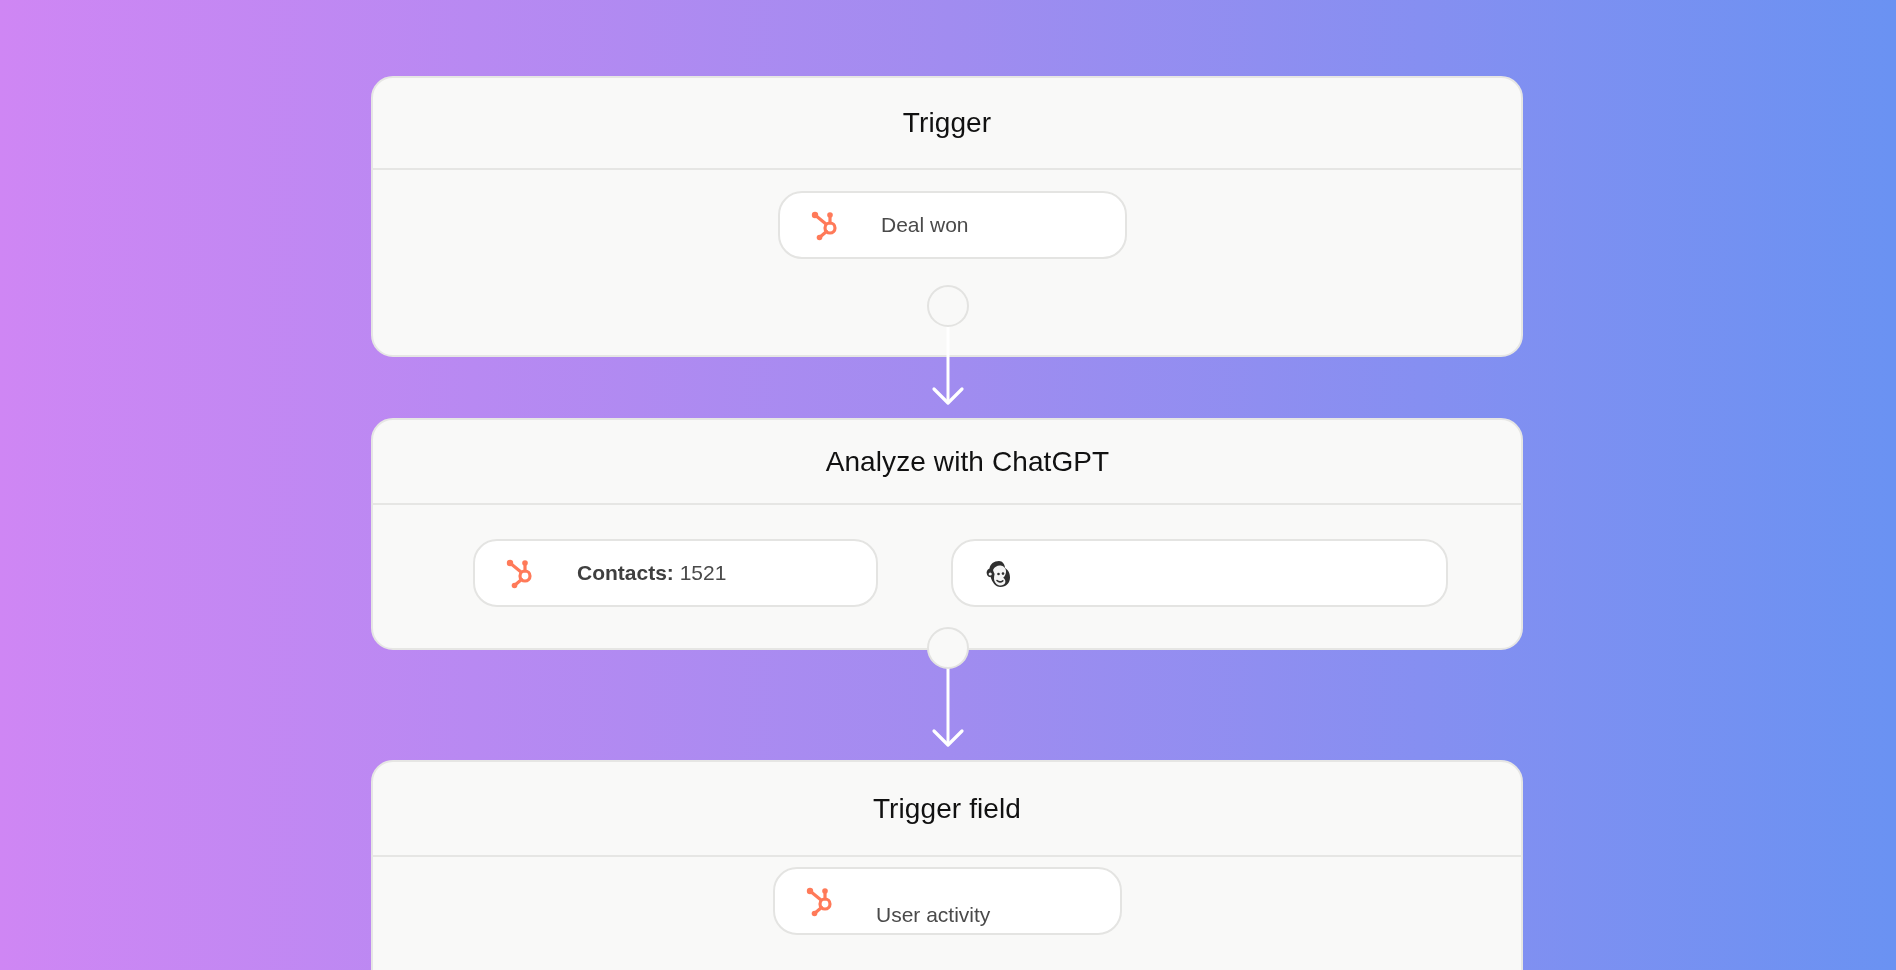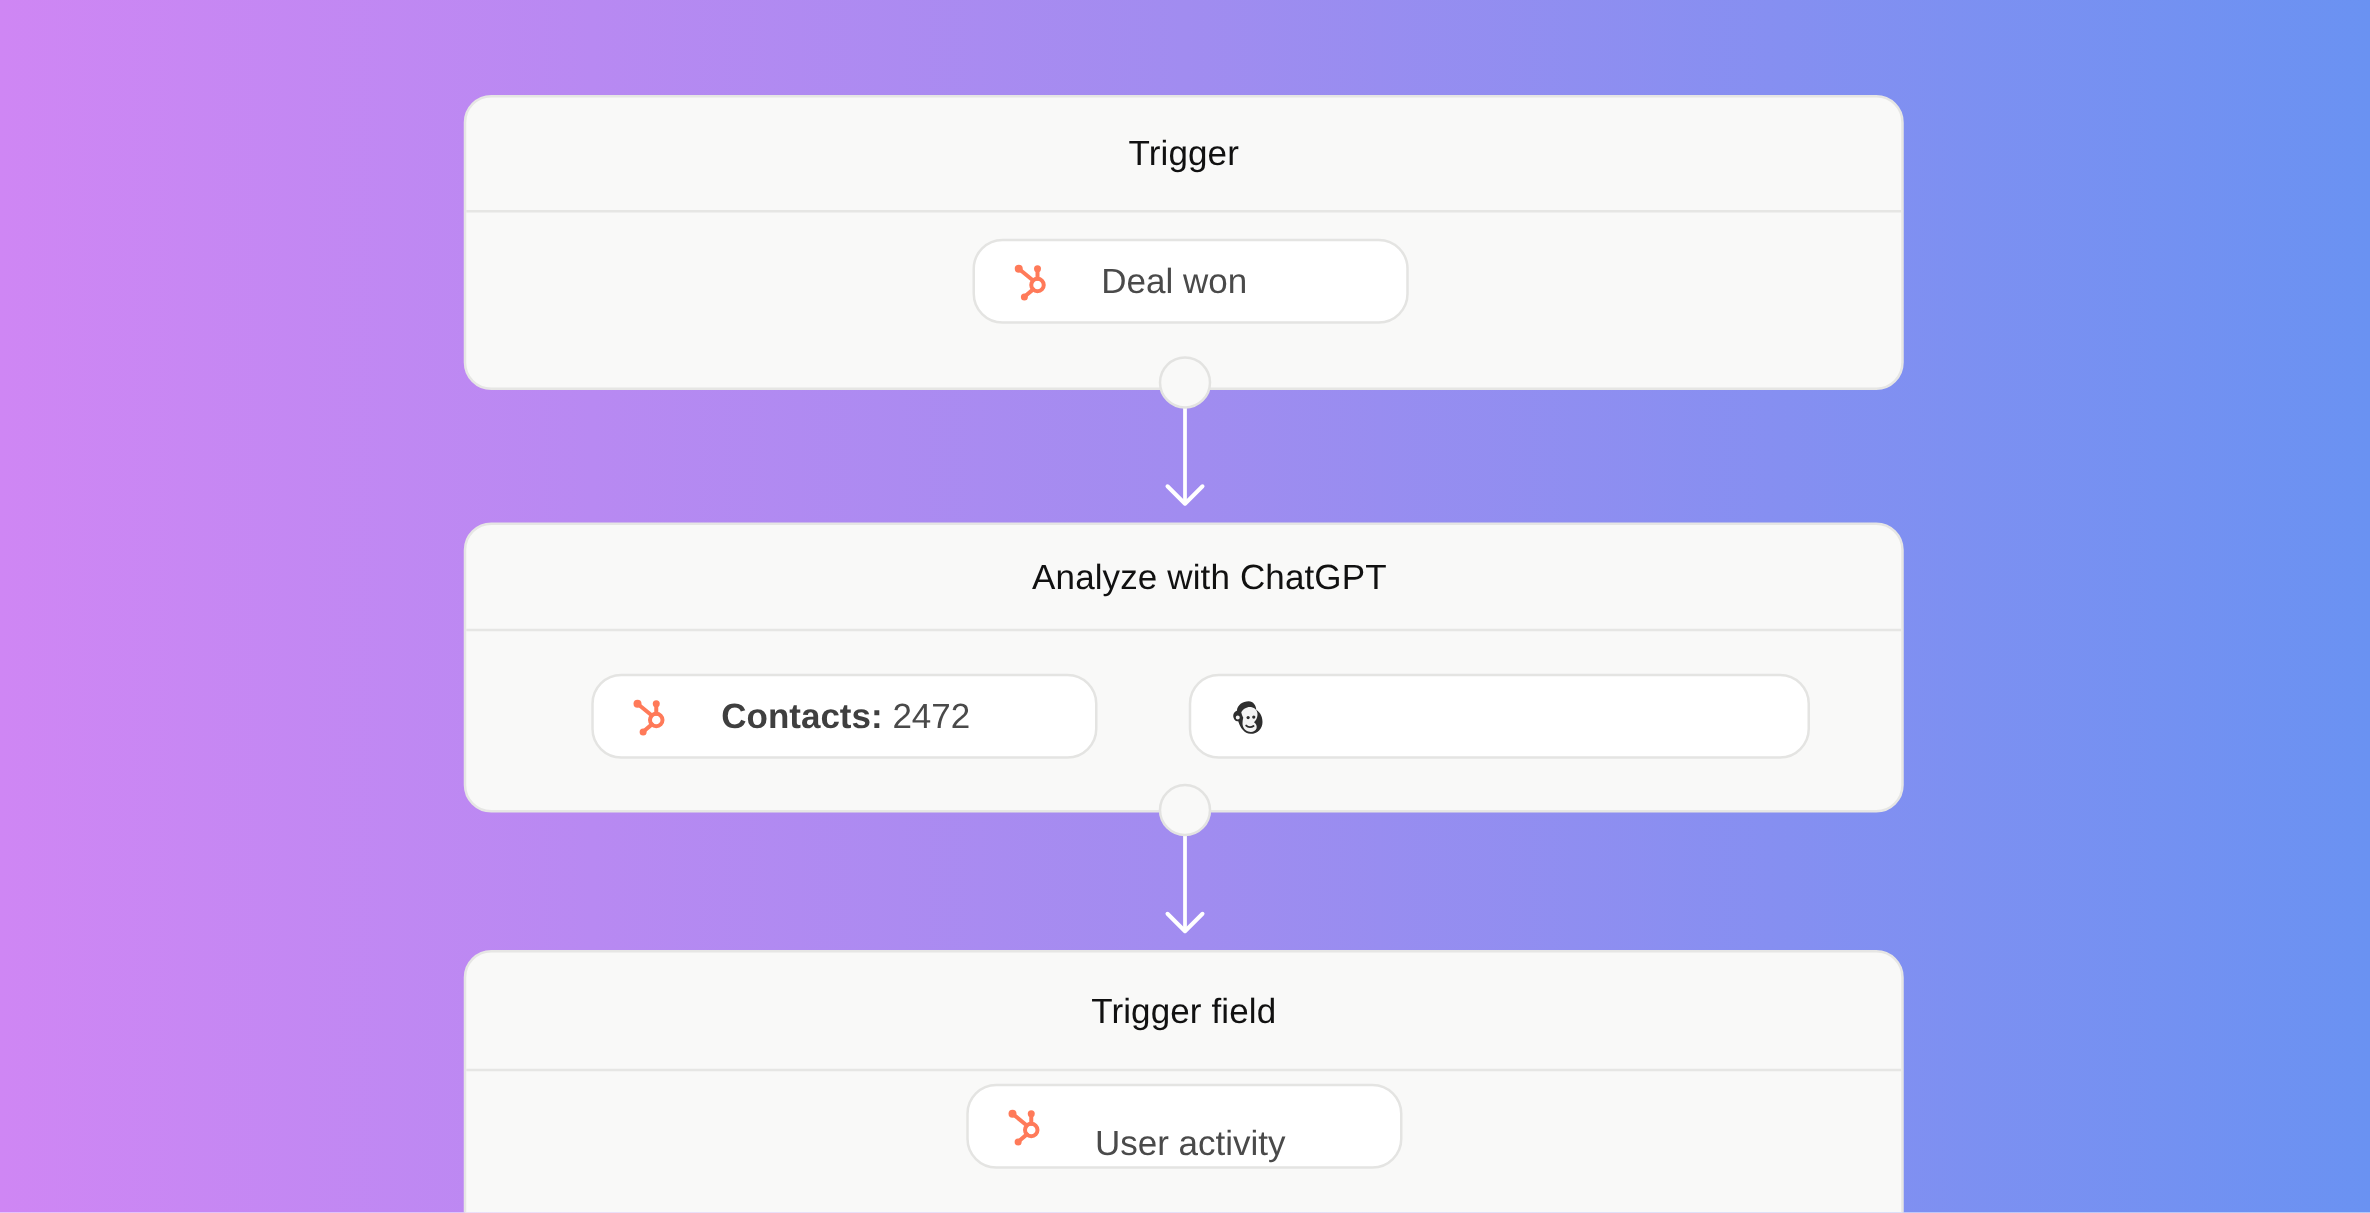--- a/index.html
+++ b/index.html
@@ -15,37 +15,37 @@
     }
     .card-head {
       display: flex; align-items: center; justify-content: center;
       border-bottom: 2px solid #e6e6e4; box-sizing: border-box;
       font-size: 28px; font-weight: 500; color: #111; letter-spacing: 0.1px;
     }
     .card-body { position: relative; }
     .pill {
       position: absolute; height: 68px; box-sizing: border-box;
       background: #ffffff; border: 2px solid #e4e4e2; border-radius: 24px;
-      display: flex; align-items: center; font-size: 28px; color: #444;
+      display: flex; align-items: center; font-size: 21px; color: #444;
     }
     .pill .icon { position: absolute; left: 30px; top: 17px; width: 32px; height: 32px; }
     .pill .txt { position: absolute; left: 100px; white-space: nowrap; }
     .pill .k { font-weight: 600; color: #3f3f3f; text-align: right; }
     .pill .v { font-weight: 400; color: #4a4a4a; }
     .connector { position: absolute; left: 927px; width: 44px; }
     .node {
       position: absolute; left: 0; top: 0; width: 42px; height: 42px; border-radius: 50%;
       background: #f9f9f8; border: 2px solid #e3e3e1; box-sizing: border-box;
     }
     .arrow { position: absolute; left: 0; top: 0; }
   </style>
 </head>
 <body>
 
-<div class="card" style="top:76px; height:236px;">
+<div class="card" style="top:76px; height:281px;">
   <div class="card-head" style="height:92px;">
     <span>Trigger</span>
   </div>
   <div class="card-body">
     <div class="pill" style="left:405px; top:21px; width:349px;">
       <svg class="icon" viewBox="0 0 32 32">
         <g fill="none" stroke="#ff7a59" stroke-width="3.2" stroke-linecap="round">
           <circle cx="20" cy="18" r="5"></circle>
           <line x1="5" y1="5" x2="16" y2="14"></line>
           <line x1="20" y1="13" x2="20" y2="6"></line>
@@ -82,21 +82,21 @@
           <line x1="5" y1="5" x2="16" y2="14"></line>
           <line x1="20" y1="13" x2="20" y2="6"></line>
           <line x1="16.5" y1="21.5" x2="10" y2="27"></line>
         </g>
         <circle cx="5" cy="5" r="3.2" fill="#ff7a59"></circle>
         <circle cx="20" cy="5" r="2.8" fill="#ff7a59"></circle>
         <circle cx="9.5" cy="27.5" r="2.8" fill="#ff7a59"></circle>
       </svg>
       <span class="txt" style="left:102px;">
         <span class="k">Contacts:</span>
-        <span class="v">2472</span>
+        <span class="v">1521</span>
       </span>
     </div>
     <div class="pill" style="left:578px; top:34px; width:497px;">
       <svg class="icon" viewBox="0 0 32 32">
         <path d="M16 3c-5 0-9 3-9.5 7.5C4 11.5 3 14 4 16.5c.8 2 2.5 2.6 3.6 2.5C9 24 12.5 29 17.5 29 23 29 27 25 27 19.5 27 14 24 11 22 10c0-3.5-2.5-7-6-7z" fill="#2e2e2e"></path>
         <path d="M10 12c1.5-3 5-5 8.5-4.2 2.8.6 4.8 3 4.5 6.2-.2 2.4-1.3 4.5-2.8 5.8 1.7 1.2 2.6 3 2 5-1 2.6-4.2 3.3-6.6 2.4-2.8-1-4.6-3.7-4.6-6.7 0-1.6.2-3 .6-4.4-.6-1.3-1.3-2.6-1.6-4.1z" fill="#f4f4f4"></path>
         <path d="M14 22.5c1.5 1.4 4 1.6 5.8.3" fill="none" stroke="#2e2e2e" stroke-width="1.6" stroke-linecap="round"></path>
         <circle cx="15.5" cy="16" r="1.3" fill="#2e2e2e"></circle>
         <circle cx="20" cy="15.6" r="1.3" fill="#2e2e2e"></circle>
         <circle cx="7.2" cy="16" r="2.2" fill="#f4f4f4" stroke="#2e2e2e" stroke-width="1.2"></circle>

